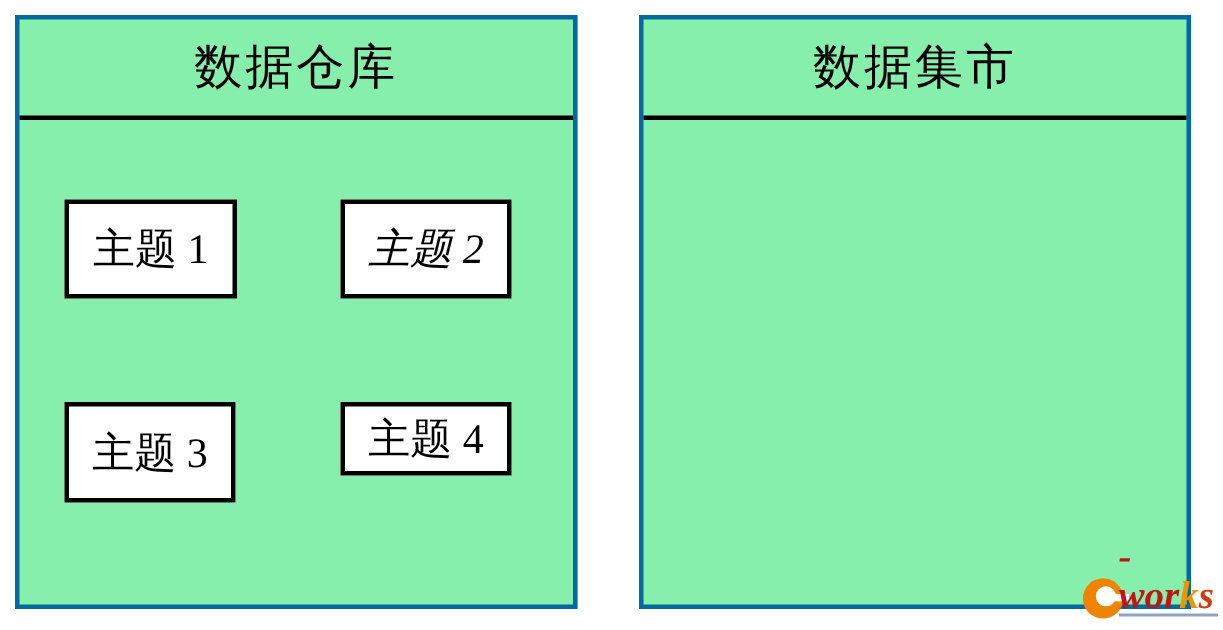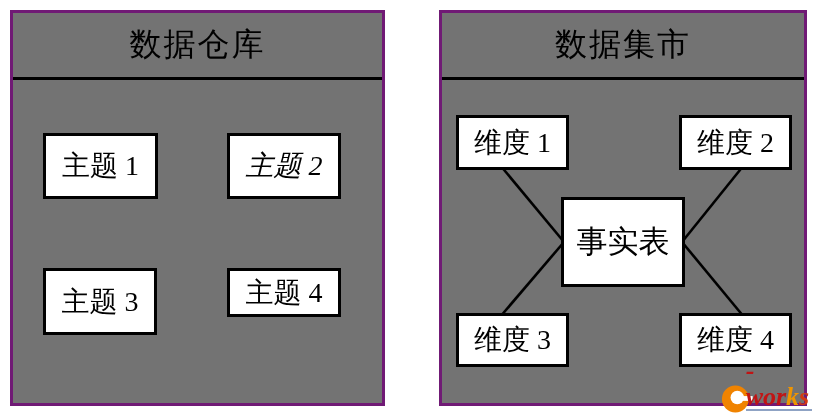--- a/index.html
+++ b/index.html
@@ -6,27 +6,27 @@
   body {
     width: 815px; height: 420px;
     background: #ffffff;
     position: relative;
     overflow: hidden;
     font-family: "Liberation Serif", "DejaVu Serif", serif;
     color: #000;
   }
   .panel {
     position: absolute;
-    border: 3px solid #701a75;
-    background: #737373;
+    border: 3px solid #0369a1;
+    background: #86efac;
     box-sizing: border-box;
     text-align: center;
   }
   #warehouse-panel { left: 10px; top: 10px; width: 375px; height: 396px; }
-  #mart-panel      { left: 439px; top: 10px; width: 368px; height: 396px; }
+  #mart-panel      { left: 426px; top: 10px; width: 368px; height: 396px; }
   .panel-title {
     height: 64px;
     border-bottom: 3px solid #000;
     display: flex; align-items: center; justify-content: center;
     font-size: 32px;
     letter-spacing: 2px;
   }
   .panel-body { position: relative; width: 100%; height: calc(100% - 67px); }
   .node {
     position: absolute;
@@ -80,33 +80,20 @@
   <div class="panel-body">
     <div class="node" id="subject-1">主题 1</div>
     <div class="node" id="subject-2">主题 2</div>
     <div class="node" id="subject-3">主题 3</div>
     <div class="node" id="subject-4">主题 4</div>
   </div>
 </div>
 
 <div class="panel" id="mart-panel">
   <div class="panel-title">数据集市</div>
-  <div class="panel-body">
-    <svg id="mart-lines" viewBox="0 0 362 323">
-      <line x1="58" y1="85" x2="122" y2="162" stroke="#000" stroke-width="2.6"></line>
-      <line x1="302" y1="85" x2="240" y2="162" stroke="#000" stroke-width="2.6"></line>
-      <line x1="58" y1="237" x2="122" y2="162" stroke="#000" stroke-width="2.6"></line>
-      <line x1="302" y1="237" x2="240" y2="162" stroke="#000" stroke-width="2.6"></line>
-    </svg>
-    <div class="node" id="dim-1">维度 1</div>
-    <div class="node" id="dim-2">维度 2</div>
-    <div class="node" id="dim-3">维度 3</div>
-    <div class="node" id="dim-4">维度 4</div>
-    <div class="node" id="fact-table">事实表</div>
-  </div>
 </div>
 
 <div id="watermark">
   <svg width="34" height="34" viewBox="0 0 34 34">
     <circle cx="16" cy="18" r="14" fill="#f08300"></circle>
     <circle cx="18" cy="16.5" r="7" fill="#ffffff"></circle>
     <rect x="18" y="15" width="16" height="5" fill="#ffffff"></rect>
   </svg>
   <div id="wm-underline"></div>
   <div class="wm-text"><span>-wor</span><span class="wm-k">k</span><span class="wm-s">s</span></div>

